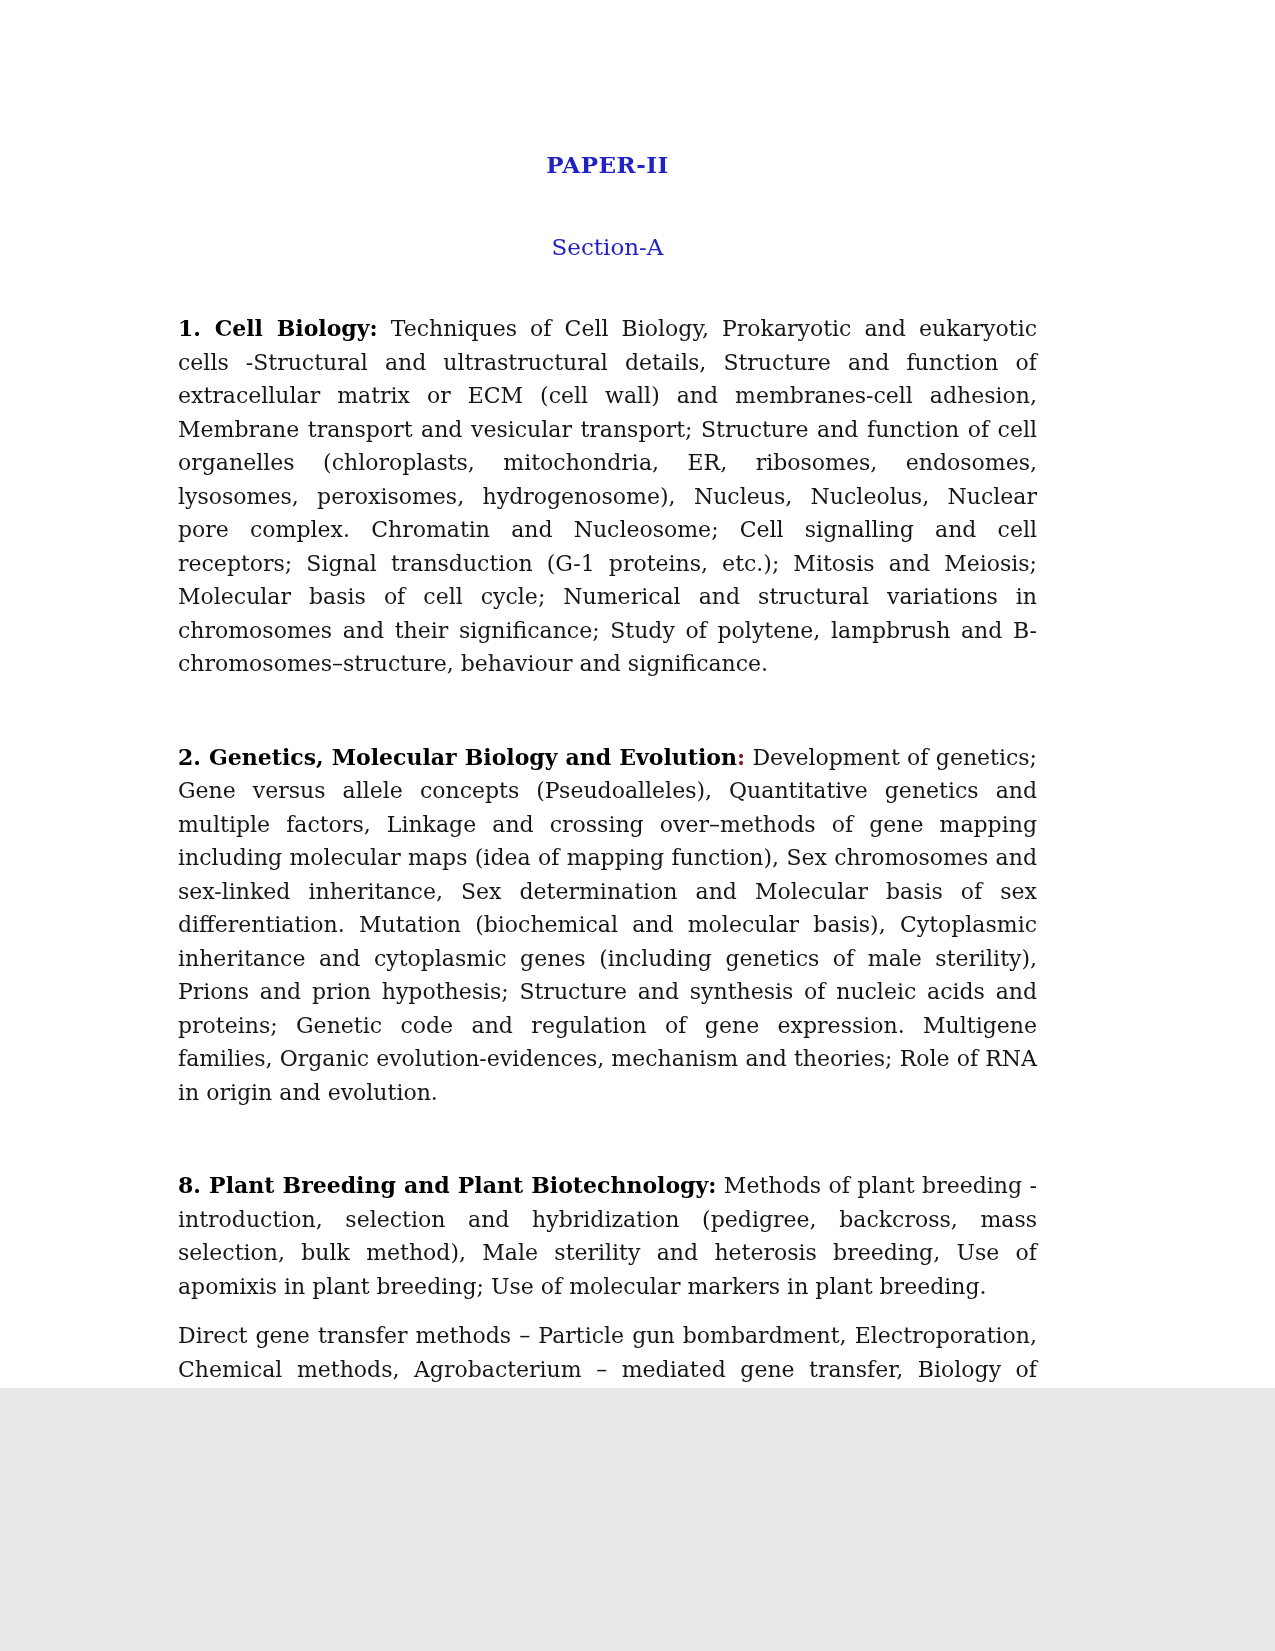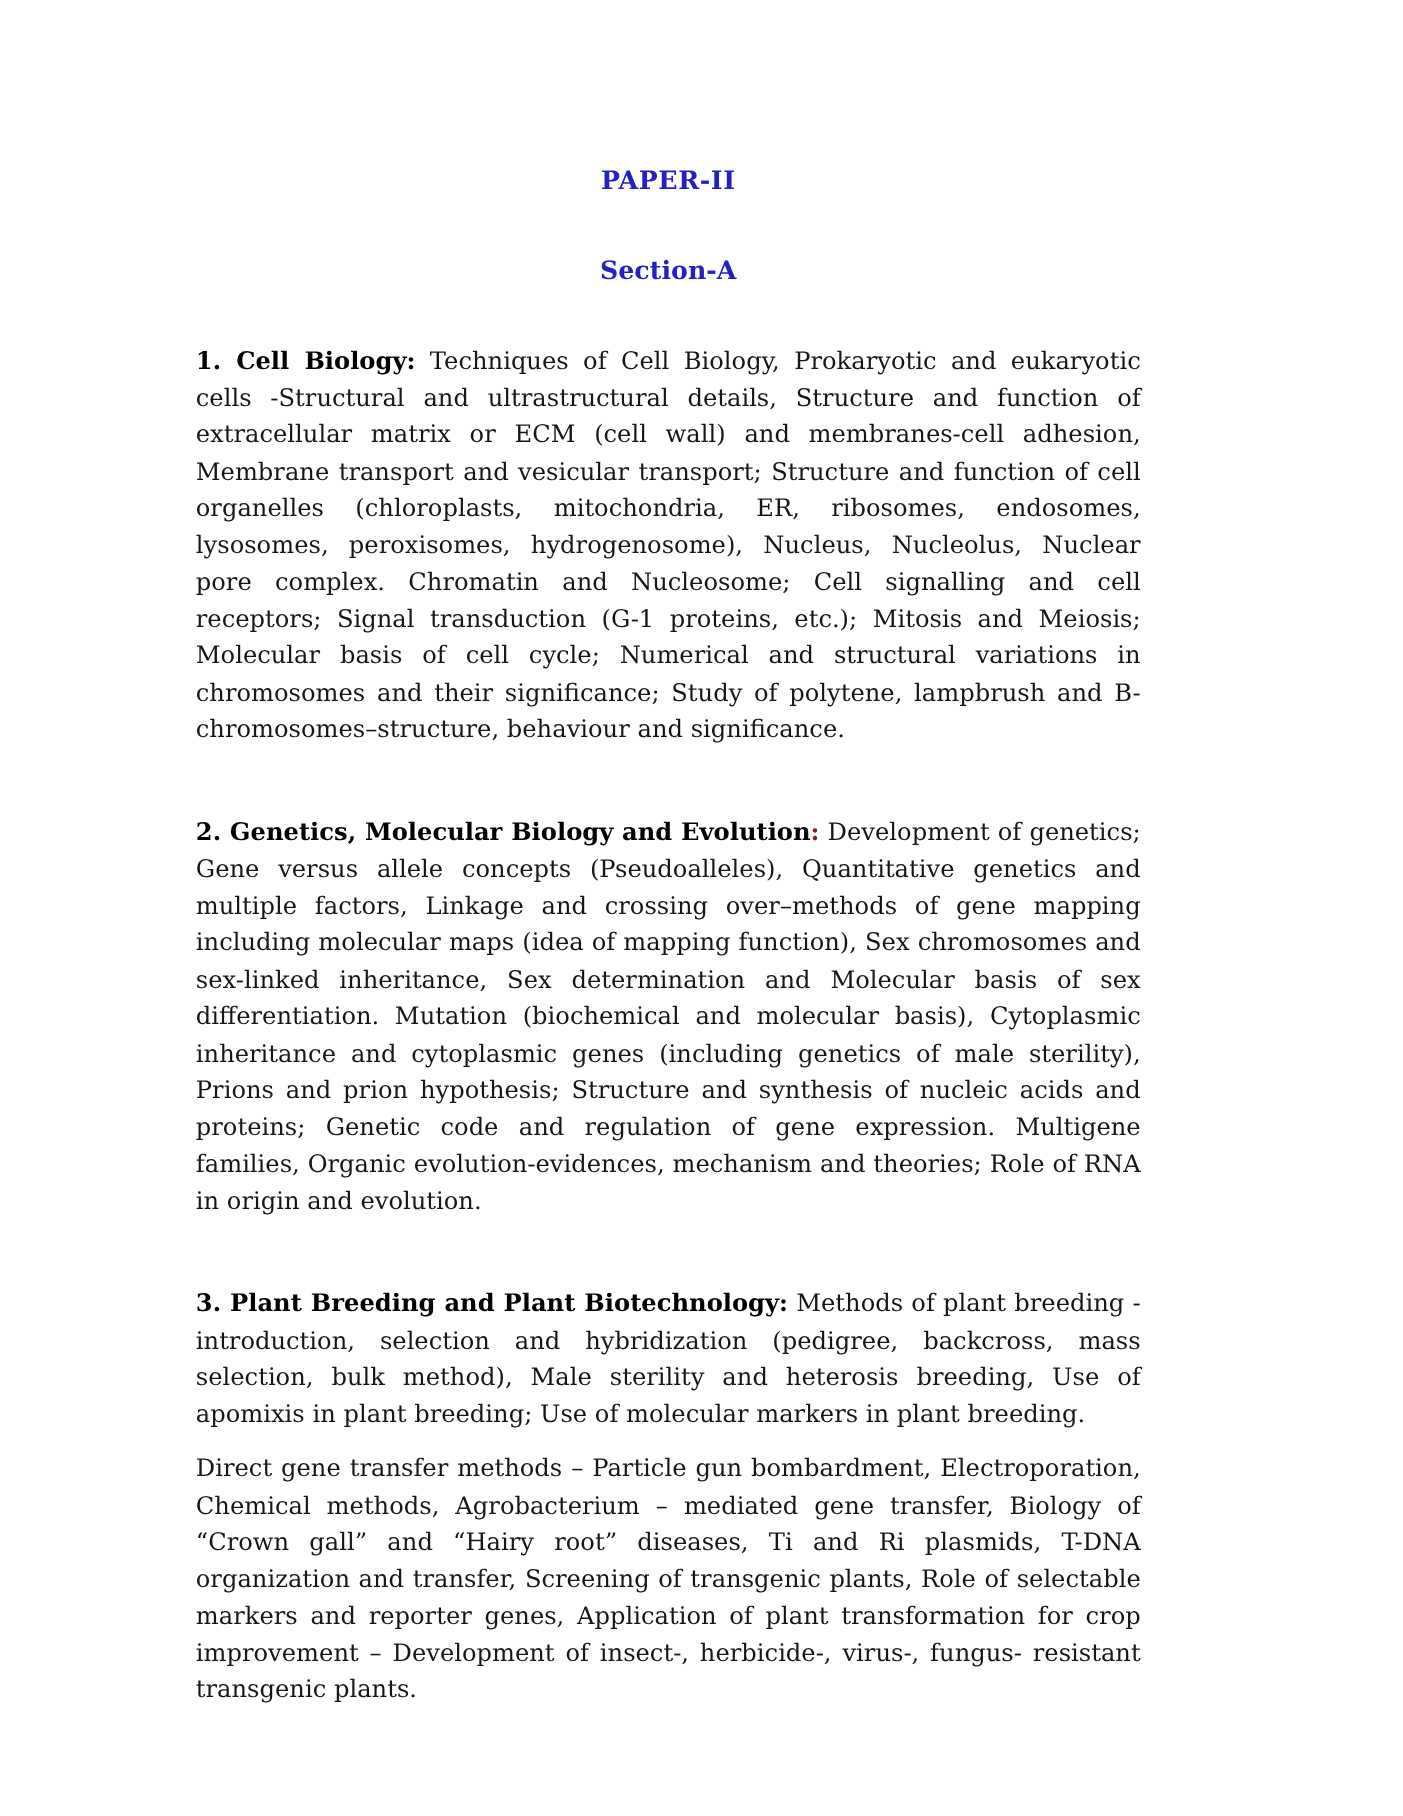--- a/index.html
+++ b/index.html
@@ -3,42 +3,42 @@
 <meta charset="utf-8">
 <style>
   html, body {
     margin: 0;
     padding: 0;
     background: #e8e8e8;
   }
   .page {
     position: relative;
     width: 1275px;
-    height: 1651px;
+    height: 1388px;
     margin: 0 auto;
     background: #ffffff;
     box-sizing: border-box;
     padding: 150px 238px 40px 178px;
     font-family: "DejaVu Serif", "Liberation Serif", serif;
     color: #161616;
     overflow: hidden;
   }
   .doc-title {
     text-align: center;
     font-size: 23px;
     font-weight: bold;
     color: #2222c4;
     letter-spacing: 0.5px;
     margin: 0 0 52px 0;
     line-height: 30px;
   }
   .section-title {
     text-align: center;
     font-size: 23px;
-    font-weight: bold;
+    font-weight: normal;
     color: #2222c4;
     margin: 0 0 50px 0;
     line-height: 30px;
   }
   p.body-para {
     font-size: 22px;
     line-height: 33.5px;
     text-align: justify;
     margin: 0 0 60px 0;
   }
@@ -65,17 +65,17 @@
 <div class="page">
 
   <div class="doc-title">PAPER-II</div>
 
   <div class="section-title">Section-A</div>
 
   <p class="body-para"><span class="sec-heading">1. Cell Biology:</span><span> Techniques of Cell Biology, Prokaryotic and eukaryotic cells -Structural and ultrastructural details, Structure and function of extracellular matrix or ECM (cell wall) and membranes-cell adhesion, Membrane transport and vesicular transport; Structure and function of cell organelles (chloroplasts, mitochondria, ER, ribosomes, endosomes, lysosomes, peroxisomes, hydrogenosome), Nucleus, Nucleolus, Nuclear pore complex. Chromatin and Nucleosome; Cell signalling and cell receptors; Signal transduction (G-1 proteins, etc.); Mitosis and Meiosis; Molecular basis of cell cycle; Numerical and structural variations in chromosomes and their significance; Study of polytene, lampbrush and B-chromosomes–structure, behaviour and significance.</span></p>
 
   <p class="body-para"><span class="sec-heading">2. Genetics, Molecular Biology and Evolution</span><span class="heading-colon">:</span><span> Development of genetics; Gene versus allele concepts (Pseudoalleles), Quantitative genetics and multiple factors, Linkage and crossing over–methods of gene mapping including molecular maps (idea of mapping function), Sex chromosomes and sex-linked inheritance, Sex determination and Molecular basis of sex differentiation. Mutation (biochemical and molecular basis), Cytoplasmic inheritance and cytoplasmic genes (including genetics of male sterility), Prions and prion hypothesis; Structure and synthesis of nucleic acids and proteins; Genetic code and regulation of gene expression. Multigene families, Organic evolution-evidences, mechanism and theories; Role of RNA in origin and evolution.</span></p>
 
-  <p class="body-para tight"><span class="sec-heading">3. Plant Breeding and Plant Biotechnology:</span><span> Methods of plant breeding - introduction, selection and hybridization (pedigree, backcross, mass selection, bulk method), Male sterility and heterosis breeding, Use of apomixis in plant breeding; Use of molecular markers in plant breeding.</span></p>
+  <p class="body-para tight"><span class="sec-heading">8. Plant Breeding and Plant Biotechnology:</span><span> Methods of plant breeding - introduction, selection and hybridization (pedigree, backcross, mass selection, bulk method), Male sterility and heterosis breeding, Use of apomixis in plant breeding; Use of molecular markers in plant breeding.</span></p>
 
   <p class="body-para last"><span>Direct gene transfer methods – Particle gun bombardment, Electroporation, Chemical methods, </span><span class="italic-term">Agrobacterium</span><span> – mediated gene transfer, Biology of “Crown gall” and “Hairy root” diseases, Ti and Ri plasmids, T-DNA organization and transfer, Screening of transgenic plants, Role of selectable markers and reporter genes, Application of plant transformation for crop improvement – Development of insect-, herbicide-, virus-, fungus- resistant transgenic plants.</span></p>
 
 </div>
 
 </body></html>

